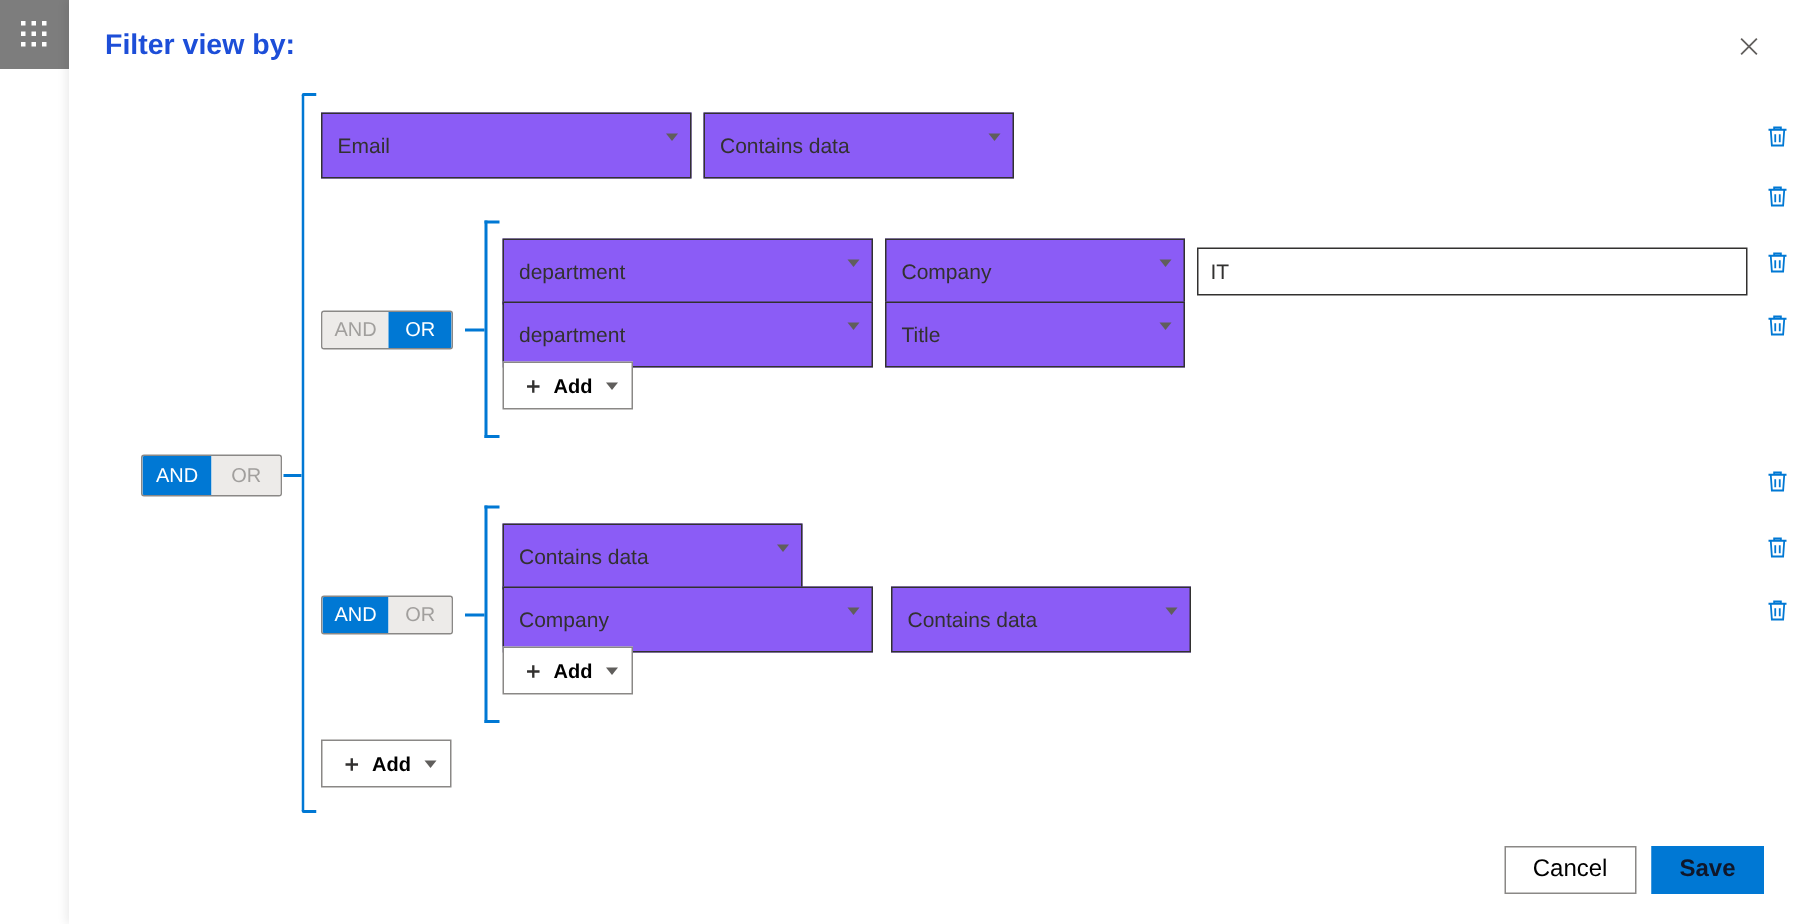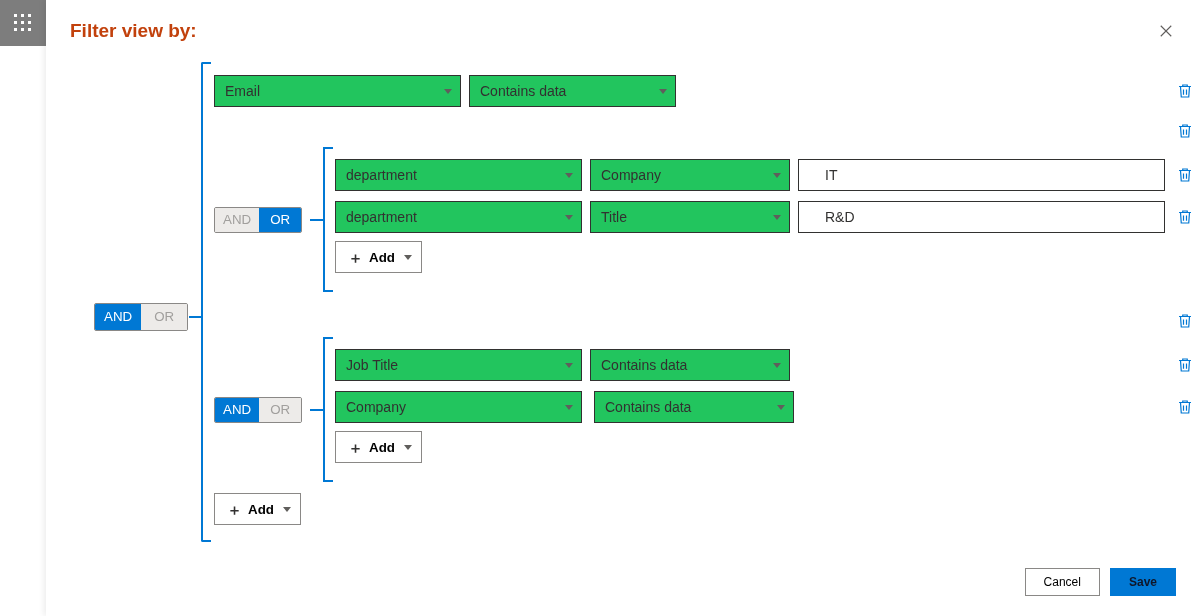--- a/index.html
+++ b/index.html
@@ -6,21 +6,21 @@
   html, body { margin:0; padding:0; font-family: "Segoe UI", Arial, sans-serif; font-size:14px; color:#323130; background:#fff; }
   body { width:1200px; height:616px; overflow:hidden; }
 
   .top-left-square { position:absolute; top:0; left:0; width:46px; height:46px; background:#7d7d7d; display:flex; align-items:center; justify-content:center; }
   .top-left-square .waffle { width:18px; height:18px; display:grid; grid-template-columns:repeat(3,3px); grid-template-rows:repeat(3,3px); gap:4px; }
   .top-left-square .waffle span { background:#fff; width:3px; height:3px; }
 
   .panel { position:absolute; left:46px; top:0; right:0; bottom:0; background:#fff; box-shadow: -2px 0 6px rgba(0,0,0,0.08); padding-top:20px; }
 
   .title-row { display:flex; align-items:center; justify-content:space-between; padding:0 24px; margin-bottom:20px; }
-  .title { font-size:19px; font-weight:600; color:#c2410c; }
+  .title { font-size:19px; font-weight:600; color:#1d4ed8; }
   .close-btn { width:20px; height:20px; cursor:pointer; display:flex; align-items:center; justify-content:center; }
 
   .builder { position:relative; padding:0 24px; }
 
   
   .logic-toggle { display:inline-flex; border:1px solid #8a8886; border-radius:2px; overflow:hidden; font-weight:600; font-size:13px; }
   .logic-toggle button { border:0; padding:3px 9px; cursor:pointer; background:#f3f2f1; color:#605e5c; min-width:46px; line-height:20px; }
   .logic-toggle button.active { background:#0078d4; color:#fff; }
   .logic-toggle button.inactive { background:#edebe9; color:#a19f9d; }
   .logic-toggle.small button { min-width:42px; padding:2px 8px; }
@@ -35,23 +35,23 @@
   .sub-bracket-1 { left:229px; top:85px; width:10px; height:145px; }
   .sub-bracket-2 { left:229px; top:275px; width:10px; height:145px; }
 
   .conn-h { position:absolute; height:2px; background:#0078d4; }
   .conn-root-left { left:95px; top:254px; width:12px; }
   .conn-sub1-left { left:216px; top:157px; width:13px; }
   .conn-sub2-left { left:216px; top:347px; width:13px; }
 
   
   .row { position:relative; display:flex; align-items:center; gap:8px; }
-  .dropdown { position:relative; display:inline-flex; align-items:center; border:1px solid #323130; height:32px; background:#22c55e; padding:0 26px 0 10px; cursor:pointer; overflow:hidden; white-space:nowrap; }
+  .dropdown { position:relative; display:inline-flex; align-items:center; border:1px solid #323130; height:44px; background:#8b5cf6; padding:0 26px 0 10px; cursor:pointer; overflow:hidden; white-space:nowrap; }
   .dropdown::after { content:""; position:absolute; right:8px; top:13px; width:0; height:0; border-left:4px solid transparent; border-right:4px solid transparent; border-top:5px solid #605e5c; }
-  .text-input { display:inline-flex; align-items:center; border:1px solid #323130; height:32px; background:#fff; padding:0 26px; overflow:hidden; white-space:nowrap; }
+  .text-input { display:inline-flex; align-items:center; border:1px solid #323130; height:32px; background:#fff; padding:0 8px; overflow:hidden; white-space:nowrap; }
 
   .add-btn { display:inline-flex; align-items:center; gap:6px; border:1px solid #8a8886; height:32px; padding: 0 26px 0 12px; background:#fff; cursor:pointer; position:relative; font-weight:600; }
   .add-btn::after { content:""; position:absolute; right:9px; top:13px; width:0; height:0; border-left:4px solid transparent; border-right:4px solid transparent; border-top:5px solid #605e5c; }
   .plus { font-size:15px; line-height:1; color:#323130; }
 
   .trash { cursor:pointer; display:inline-flex; width:18px; height:18px; }
   .trash svg { width:18px; height:18px; stroke:#0078d4; fill:none; }
 
   .fixed-pos { position:absolute; }
 
@@ -69,21 +69,21 @@
   .root-add { left:120px; top:431px; }
 
   .w-field { width:247px; }
   .w-op    { width:207px; }
   .w-op-sm { width:200px; }
   .w-val   { width:367px; }
 
   .row-trash { position:absolute; }
 
   .footer { position:absolute; right:24px; bottom:20px; display:flex; gap:10px; }
-  .btn { padding:6px 18px; border:1px solid #8a8886; background:#fff; cursor:pointer; font-size:12px; }
+  .btn { padding:6px 18px; border:1px solid #8a8886; background:#fff; cursor:pointer; font-size:16px; }
   .btn-primary { background:#0078d4; color:#0f172a; border-color:#0078d4; font-weight:600; }
 </style>
 </head>
 <body>
 
 <div class="top-left-square">
   <div class="waffle">
     <span></span>
       <span></span>
       <span></span>
@@ -150,21 +150,20 @@
     </div>
     <div class="row-trash trash" style="left:1082px; top:104px;">
       <svg viewBox="0 0 24 24">
           <path d="M4 6h16M9 6V4h6v2M6 6l1 14h10l1-14M10 10v7M14 10v7" stroke-width="1.6"></path>
         </svg>
     </div>
 
     <div class="fixed-pos row r-g1-2">
       <span class="dropdown w-field">department</span>
       <span class="dropdown w-op-sm">Title</span>
-      <span class="text-input w-val">R&amp;D</span>
     </div>
     <div class="row-trash trash" style="left:1082px; top:146px;">
       <svg viewBox="0 0 24 24">
           <path d="M4 6h16M9 6V4h6v2M6 6l1 14h10l1-14M10 10v7M14 10v7" stroke-width="1.6"></path>
         </svg>
     </div>
 
     <div class="fixed-pos r-g1-add">
       <button class="add-btn">
         <span class="plus">＋</span>
@@ -177,21 +176,20 @@
           <path d="M4 6h16M9 6V4h6v2M6 6l1 14h10l1-14M10 10v7M14 10v7" stroke-width="1.6"></path>
         </svg>
     </div>
 
     <div class="logic-toggle small fixed-pos grp2-toggle">
       <button class="active">AND</button>
       <button class="inactive">OR</button>
     </div>
 
     <div class="fixed-pos row r-g2-1">
-      <span class="dropdown w-field">Job Title</span>
       <span class="dropdown w-op-sm">Contains data</span>
     </div>
     <div class="row-trash trash" style="left:1082px; top:294px;">
       <svg viewBox="0 0 24 24">
           <path d="M4 6h16M9 6V4h6v2M6 6l1 14h10l1-14M10 10v7M14 10v7" stroke-width="1.6"></path>
         </svg>
     </div>
 
     <div class="fixed-pos row r-g2-2">
       <span class="dropdown w-field">Company</span>

